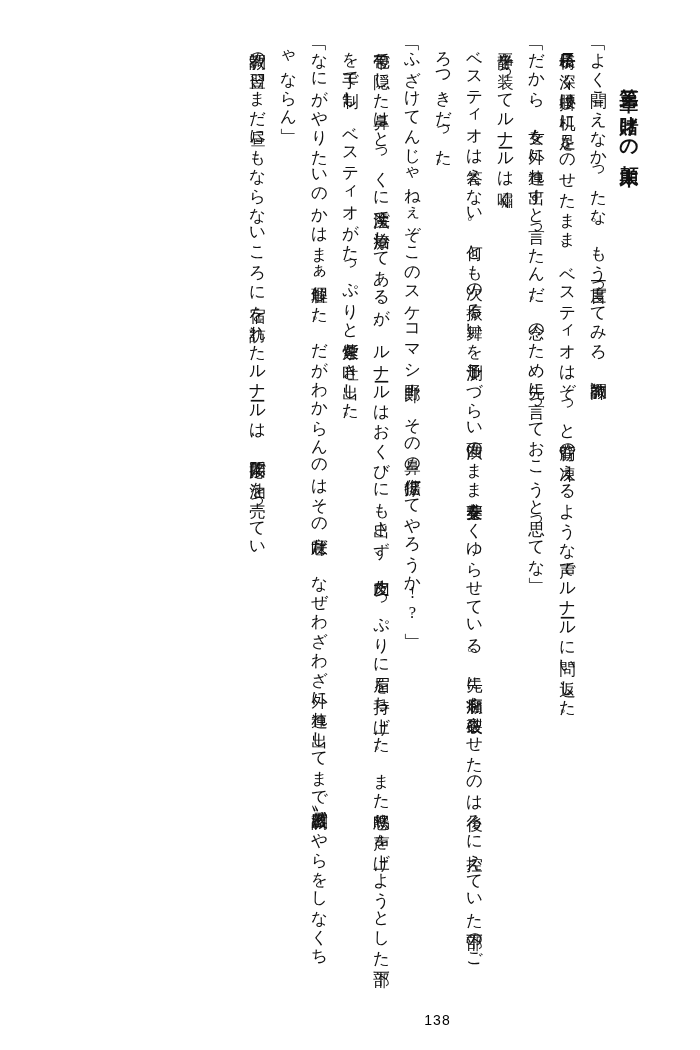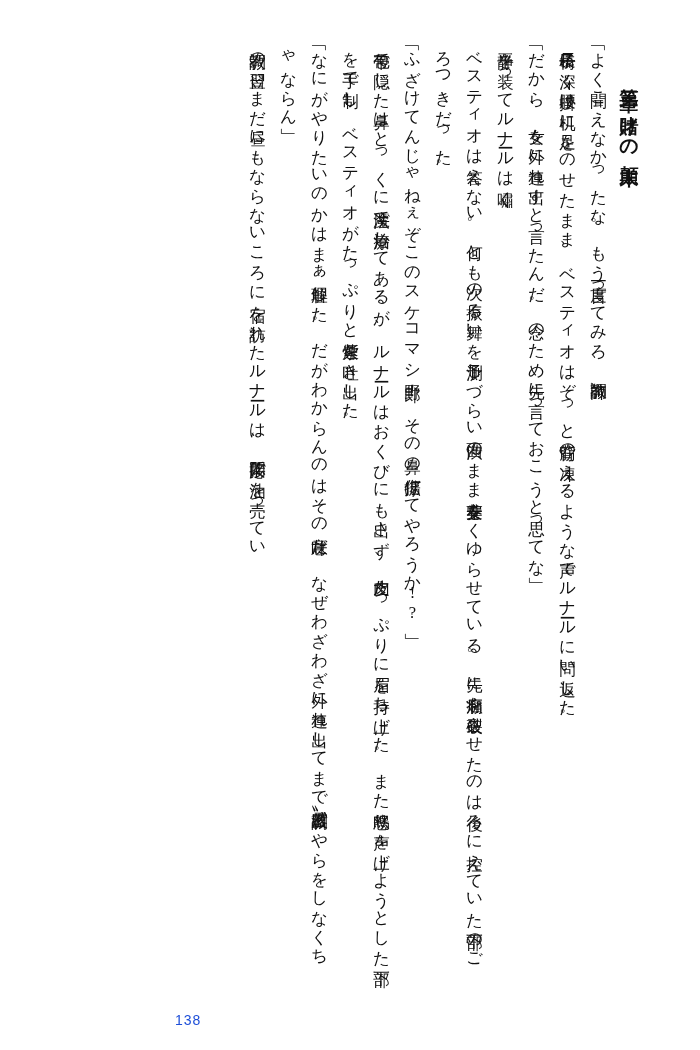--- a/index.html
+++ b/index.html
@@ -58,23 +58,24 @@
   
   .text-block .para + .para {
     margin: 0;
   }
 
   .page-number {
     position: absolute;
     bottom: 22px;
     left: 0;
     width: 700px;
+    text-align: center;
     font-size: 14px;
     font-family: "Liberation Sans", sans-serif;
-    color: #1d4ed8;
+    color: #000000;
     letter-spacing: 1px;
   }
 
   .page-number span {
     display: inline-block;
     margin-left: 175px;
   }
 </style>
 </head>
 <body>

